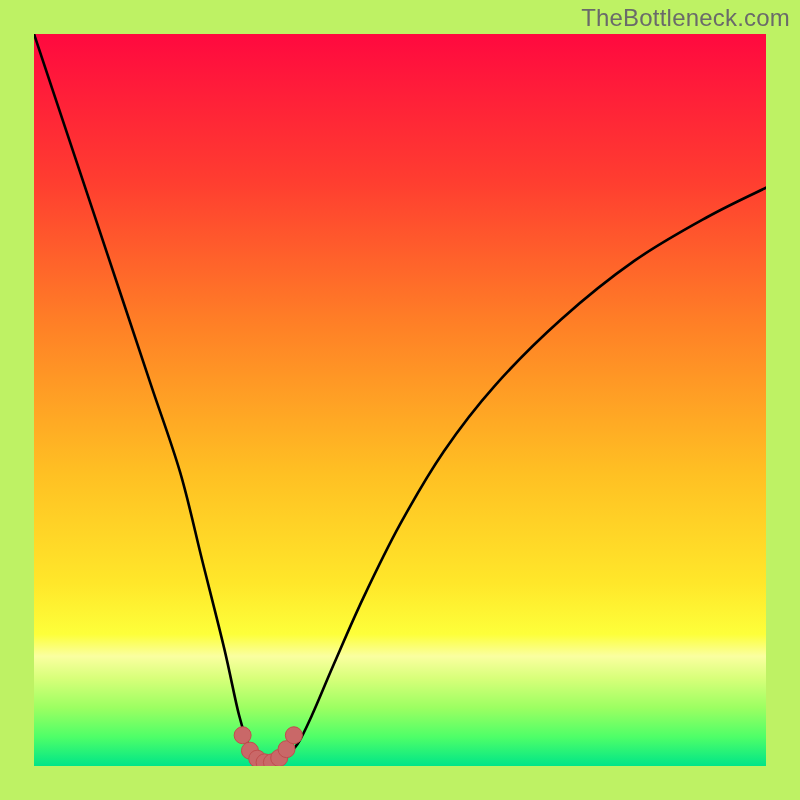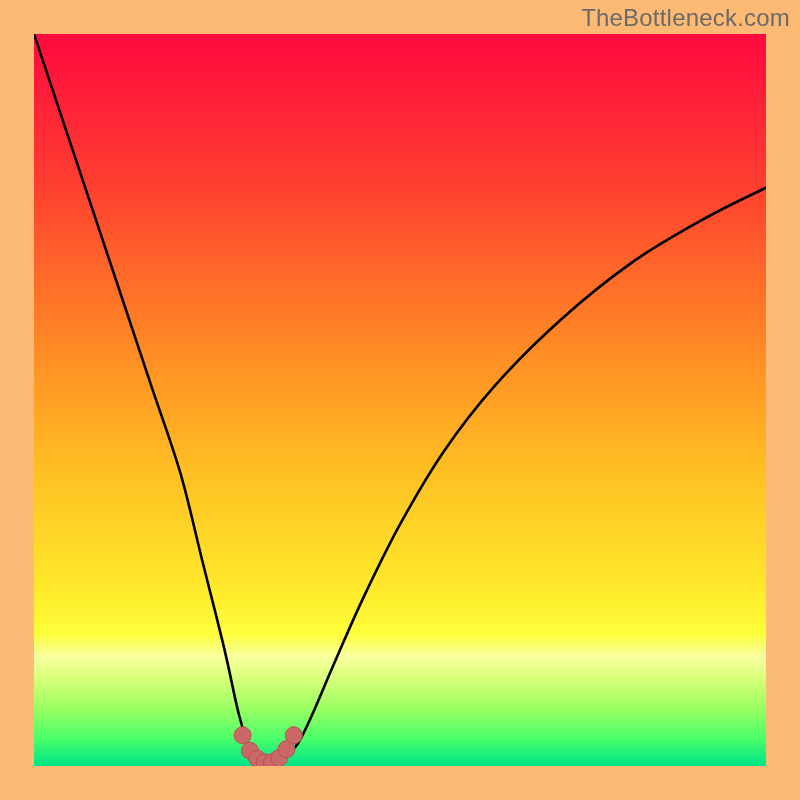--- a/index.html
+++ b/index.html
@@ -9,21 +9,21 @@
     height: 800px;
     background: #000;
     overflow: hidden;
   }
   .frame {
     position: absolute;
     left: 0;
     top: 0;
     width: 800px;
     height: 800px;
-    background: #fdba74;
+    background: #bef264;
   }
   .watermark {
     position: absolute;
     top: 4px;
     right: 10px;
     font-family: Arial, Helvetica, sans-serif;
     font-size: 24px;
     font-weight: 500;
     color: #6a6a6a;
     letter-spacing: 0.2px;

